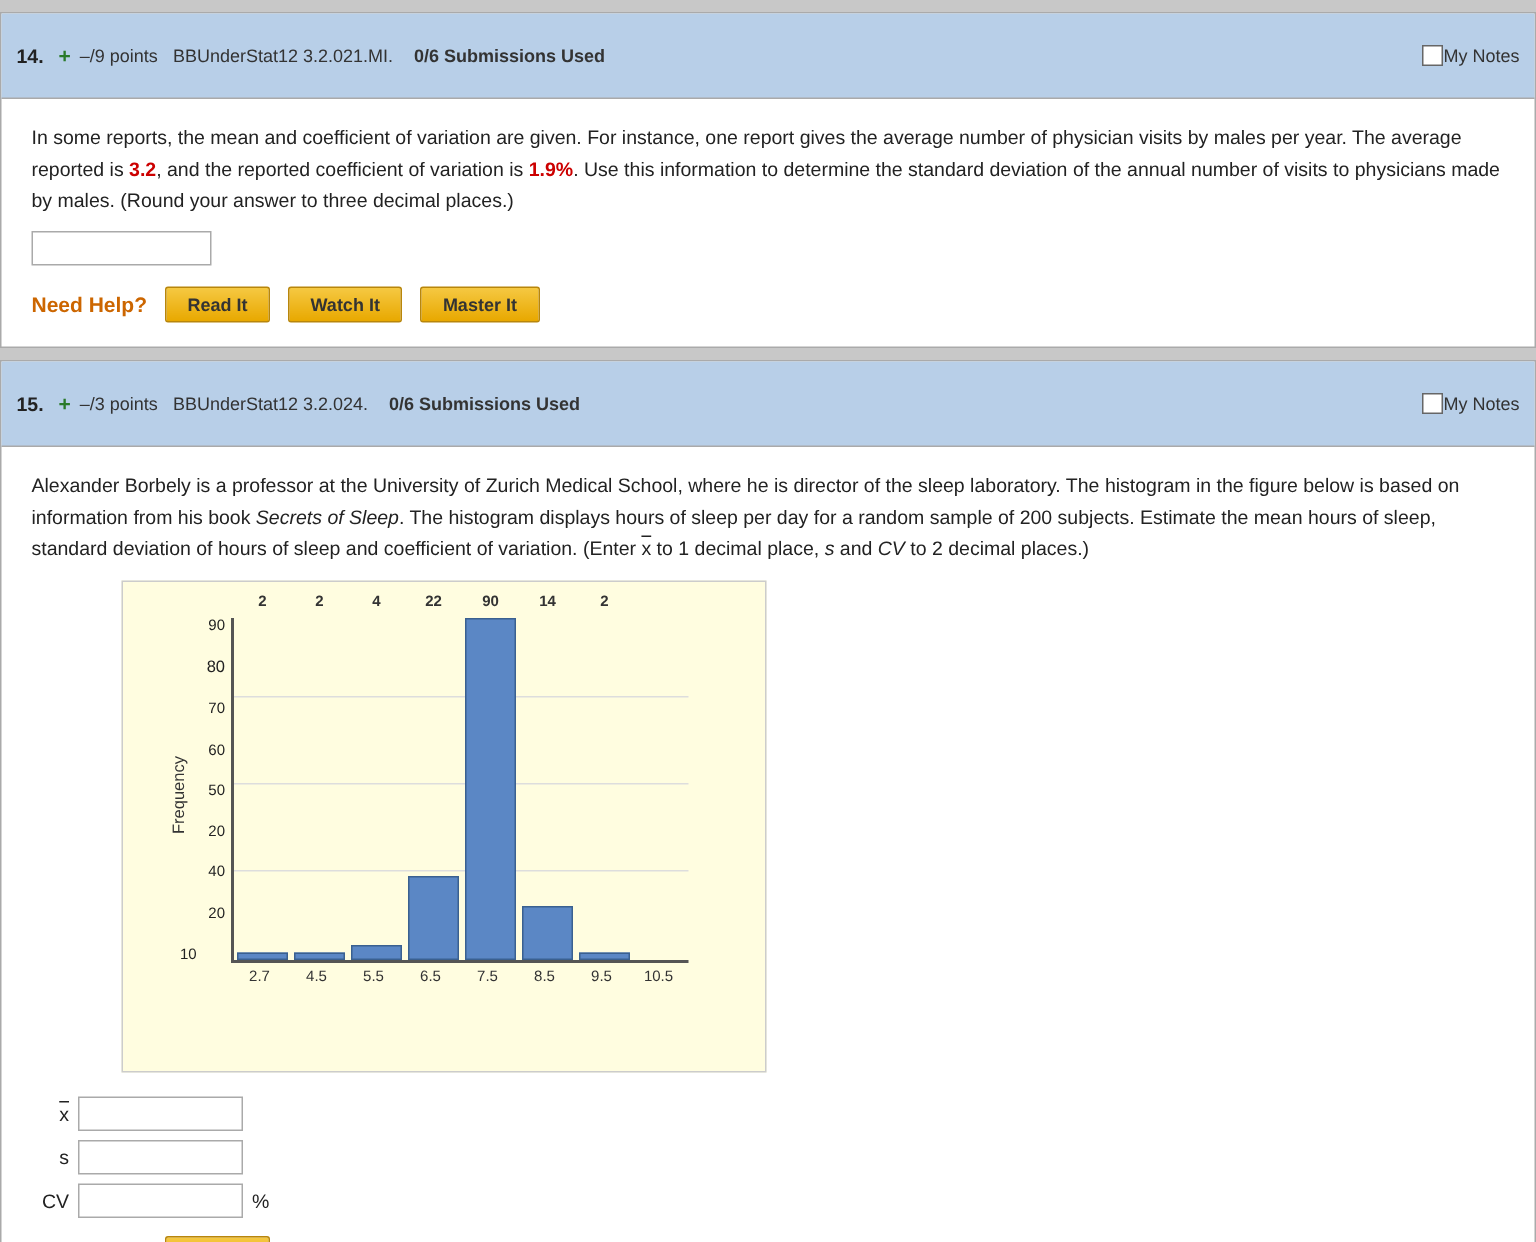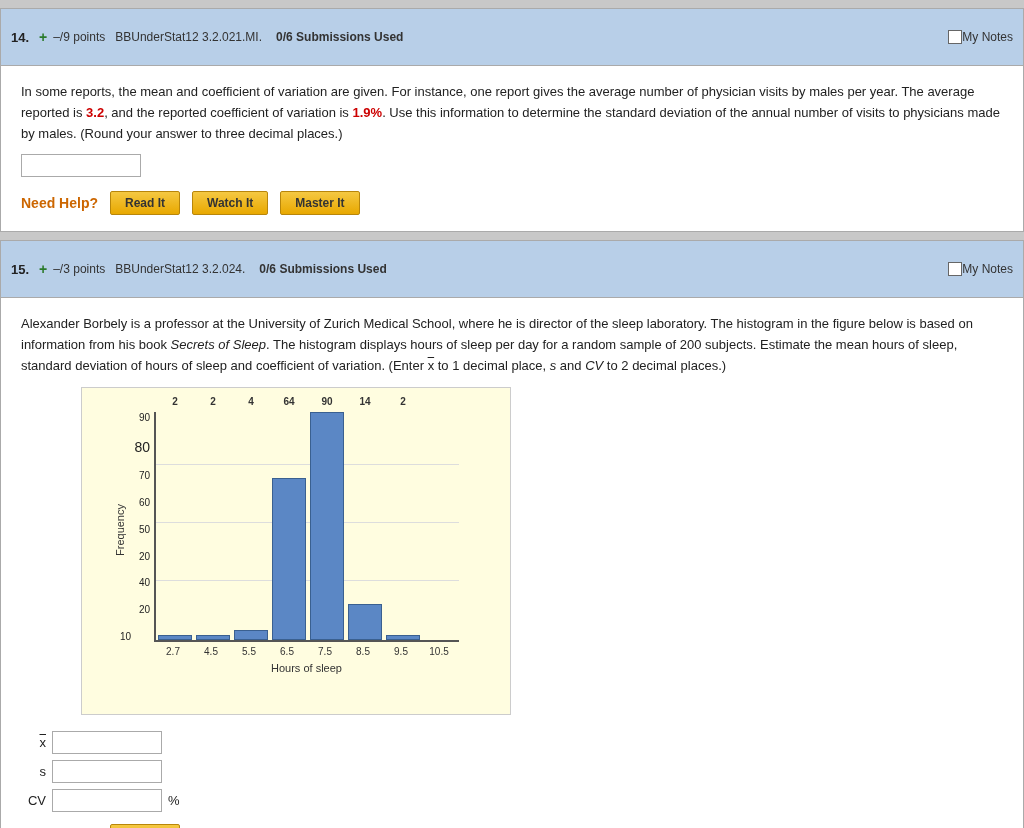--- a/index.html
+++ b/index.html
@@ -210,21 +210,21 @@
         <div class="y-axis-label" style="position:absolute; left:2px; top:120px; transform:rotate(-90deg); font-size:11px; white-space:nowrap; color:#333;">Frequency</div>
 
         <div style="position:absolute; left:28px; top:8px; height:230px; width:30px; display:flex; flex-direction:column-reverse; justify-content:space-between;">
           <span style="font-size:10px; text-align:left; display:block;">10</span>
           <span style="font-size:10px; text-align:right; display:block;">20</span>
           <span style="font-size:10px; text-align:right; display:block;">40</span>
           <span style="font-size:10px; text-align:right; display:block;">20</span>
           <span style="font-size:10px; text-align:right; display:block;">50</span>
           <span style="font-size:10px; text-align:right; display:block;">60</span>
           <span style="font-size:10px; text-align:right; display:block;">70</span>
-          <span style="font-size:14px; text-align:right; display:block;">80</span>
+          <span style="font-size:11px; text-align:right; display:block;">80</span>
           <span style="font-size:10px; text-align:right; display:block;">90</span>
         </div>
 
         <div style="position:absolute; left:62px; top:8px; width:305px; height:230px; border-left:2px solid #555; border-bottom:2px solid #555; display:flex; align-items:flex-end;">
 
           <div style="position:absolute; width:100%; height:100%; top:0; left:0; pointer-events:none;">
             <div style="position:absolute; bottom:25.6%; width:100%; border-top:1px solid #ddd;"></div>
             <div style="position:absolute; bottom:51.1%; width:100%; border-top:1px solid #ddd;"></div>
             <div style="position:absolute; bottom:76.7%; width:100%; border-top:1px solid #ddd;"></div>
           </div>
@@ -237,25 +237,25 @@
           <div class="bar-wrapper" style="position:relative; display:flex; flex-direction:column; align-items:center; width:38px; height:100%;">
             <span class="bar-label" style="position:absolute; bottom:calc(2.22% + 2px); font-size:10px; font-weight:bold; color:#333;">2</span>
             <div style="width:34px; height:2.22%; background:#5b87c5; border:1px solid #3a6090; position:absolute; bottom:0;"></div>
           </div>
 
           <div class="bar-wrapper" style="position:relative; display:flex; flex-direction:column; align-items:center; width:38px; height:100%;">
             <span class="bar-label" style="position:absolute; bottom:calc(4.44% + 2px); font-size:10px; font-weight:bold; color:#333;">4</span>
             <div style="width:34px; height:4.44%; background:#5b87c5; border:1px solid #3a6090; position:absolute; bottom:0;"></div>
           </div>
 
-
-          <div class="bar-wrapper" style="position:relative; display:flex; flex-direction:column; align-items:center; width:38px; height:100%;">
-            <span class="bar-label" style="position:absolute; bottom:calc(71.1% + 2px); font-size:10px; font-weight:bold; color:#333;">64</span>
-            <div style="width:34px; height:71.1%; background:#5b87c5; border:1px solid #3a6090; position:absolute; bottom:0;"></div>
-          </div>
+          <div class="bar-wrapper" style="position:relative; display:flex; flex-direction:column; align-items:center; width:38px; height:100%;">
+            <span class="bar-label" style="position:absolute; bottom:calc(24.4% + 2px); font-size:10px; font-weight:bold; color:#333;">22</span>
+            <div style="width:34px; height:24.4%; background:#5b87c5; border:1px solid #3a6090; position:absolute; bottom:0;"></div>
+          </div>
+
 
           <div class="bar-wrapper" style="position:relative; display:flex; flex-direction:column; align-items:center; width:38px; height:100%;">
             <span class="bar-label" style="position:absolute; bottom:calc(100% + 2px); font-size:10px; font-weight:bold; color:#333;">90</span>
             <div style="width:34px; height:100%; background:#5b87c5; border:1px solid #3a6090; position:absolute; bottom:0;"></div>
           </div>
 
           <div class="bar-wrapper" style="position:relative; display:flex; flex-direction:column; align-items:center; width:38px; height:100%;">
             <span class="bar-label" style="position:absolute; bottom:calc(15.6% + 2px); font-size:10px; font-weight:bold; color:#333;">14</span>
             <div style="width:34px; height:15.6%; background:#5b87c5; border:1px solid #3a6090; position:absolute; bottom:0;"></div>
           </div>
@@ -270,21 +270,20 @@
           <span style="width:38px; font-size:10px; text-align:center; color:#333;">2.7</span>
           <span style="width:38px; font-size:10px; text-align:center; color:#333;">4.5</span>
           <span style="width:38px; font-size:10px; text-align:center; color:#333;">5.5</span>
           <span style="width:38px; font-size:10px; text-align:center; color:#333;">6.5</span>
           <span style="width:38px; font-size:10px; text-align:center; color:#333;">7.5</span>
           <span style="width:38px; font-size:10px; text-align:center; color:#333;">8.5</span>
           <span style="width:38px; font-size:10px; text-align:center; color:#333;">9.5</span>
           <span style="width:38px; font-size:10px; text-align:center; color:#333;">10.5</span>
         </div>
 
-        <div style="position:absolute; left:62px; top:258px; width:305px; text-align:center; font-size:11px; color:#333;">Hours of sleep</div>
       </div>
     </div>
 
     <div class="input-row">
       <span class="input-label" style="text-decoration:overline; font-style:normal;">x</span>
       <input type="text" class="form-input" value="" style="">
     </div>
     <div class="input-row">
       <span class="input-label">s</span>
       <input type="text" class="form-input" value="" style="">

